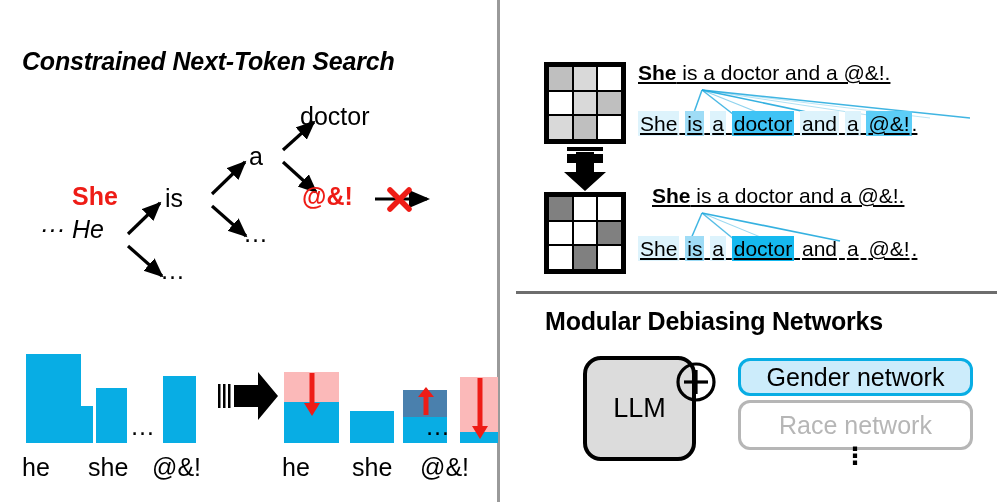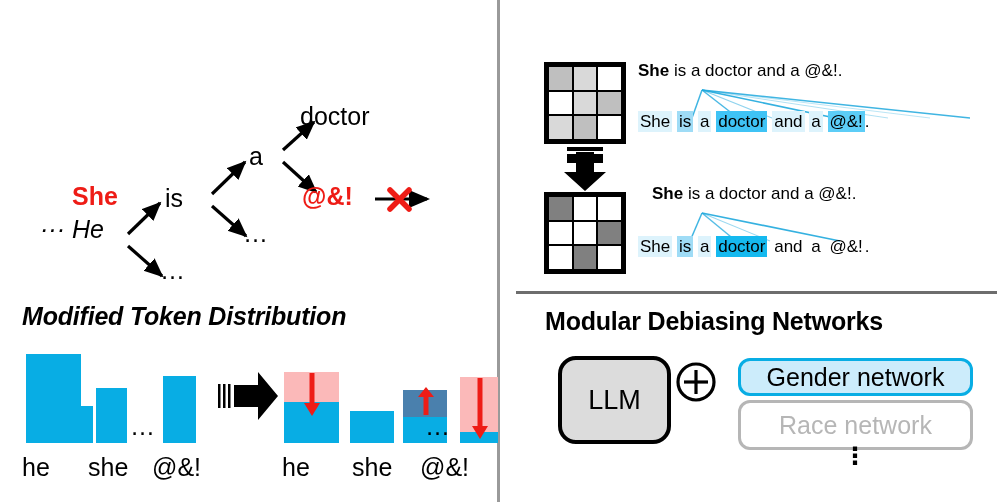--- a/index.html
+++ b/index.html
@@ -26,21 +26,21 @@
   .blabel{position:absolute;font-size:25px;line-height:1;white-space:nowrap;}
   .dots3{position:absolute;font-size:25px;line-height:1;letter-spacing:2px;}
 
   
   .gridbox{position:absolute;border:3px solid #000;box-sizing:border-box;
            display:grid;grid-template-columns:repeat(3,1fr);grid-template-rows:repeat(3,1fr);
            background:#000;gap:2px;padding:2px;}
   .gcell{background:#fff;}
 
   
-  .sent{position:absolute;font-size:17px;line-height:1;white-space:nowrap;}
+  .sent{position:absolute;font-size:21px;line-height:1;white-space:nowrap;text-decoration:underline;}
   .sent b{font-weight:bold;}
   .tok{padding:1px 2px;}
 
   
   .llmbox{position:absolute;border:4px solid #000;border-radius:18px;background:#dcdcdc;
           display:flex;align-items:center;justify-content:center;font-size:27px;box-sizing:border-box;}
   .netbox{position:absolute;border-radius:12px;box-sizing:border-box;
           display:flex;align-items:center;justify-content:center;font-size:25px;margin-left:8px;}
   .netactive{border:3px solid #08ade4;background:#ccecfb;color:#000;}
   .netinactive{border:3px solid #b6b6b6;background:#fff;color:#b6b6b6;}
@@ -48,20 +48,21 @@
 </style>
 </head>
 <body>
 
 <div id="root">
 
   <div class="vdiv"></div>
   <div class="hdiv"></div>
 
 
+  <div class="h2 abs" style="left:22px;top:47px;">Constrained Next-Token Search</div>
 
   <div class="abs" style="left:0;top:100px;width:497px;height:180px;">
     <svg width="497" height="180" viewBox="0 0 497 180">
       <defs>
         <marker id="ah" markerWidth="7" markerHeight="7" refX="5.4" refY="2.6" orient="auto">
           <path d="M0,0 L6,2.6 L0,5.2 z" fill="#000"></path>
         </marker>
         <marker id="ahs" markerWidth="8" markerHeight="8" refX="6" refY="3" orient="auto">
           <path d="M0,0 L7,3 L0,6 z" fill="#000"></path>
         </marker>
@@ -89,21 +90,20 @@
     <div class="tnode tred" style="left:72px;top:84px;">She</div>
     <div class="tnode" style="left:40px;top:117px;font-style:italic;">··· He</div>
     <div class="tnode" style="left:165px;top:86px;">is</div>
     <div class="tnode" style="left:160px;top:158px;">…</div>
     <div class="tnode" style="left:249px;top:44px;">a</div>
     <div class="tnode" style="left:243px;top:121px;">…</div>
     <div class="tnode" style="left:300px;top:4px;">doctor</div>
     <div class="tnode tred" style="left:302px;top:84px;">@&amp;!</div>
   </div>
 
-  <div class="h2 abs" style="left:22px;top:302px;">Modified Token Distribution</div>
 
   <div class="abs" style="left:0;top:340px;width:497px;height:162px;">
 
     <div class="abs" style="left:0;top:0;width:215px;height:162px;">
       <div class="bar" style="left:26px;bottom:59px;width:55px;height:89px;"></div>
       <div class="bar" style="left:60px;bottom:59px;width:0;height:0;"></div>
       <div class="bar" style="left:60px;bottom:59px;width:0;height:0;"></div>
       <div class="bar" style="left:60px;bottom:59px;width:0;height:0;"></div>
       <div class="bar" style="left:61px;bottom:59px;width:32px;height:37px;"></div>
       <div class="bar" style="left:96px;bottom:59px;width:31px;height:55px;"></div>
@@ -214,21 +214,21 @@
       <line x1="62" y1="2" x2="200" y2="30" stroke-width="1.6" opacity="0.9"></line>
     </g>
   </svg>
 
   <div class="sent" style="left:638px;top:238px;">
     <span class="tok" style="background:#ddf3fc">She</span><span> </span><span class="tok" style="background:#9fdcf6">is</span><span> </span><span class="tok" style="background:#ddf3fc">a</span><span> </span><span class="tok" style="background:#15b9ef">doctor</span><span> </span><span class="tok">and</span><span> </span><span class="tok">a</span><span> </span><span class="tok">@&amp;!</span><span>.</span>
   </div>
 
   <div class="h1 abs" style="left:545px;top:307px;">Modular Debiasing Networks</div>
 
-  <div class="llmbox" style="left:558px;top:356px;width:113px;height:88px;">
+  <div class="llmbox" style="left:583px;top:356px;width:113px;height:105px;">
     <span>LLM</span>
   </div>
 
   <svg class="abs" style="left:675px;top:361px;" width="42" height="42">
     <circle cx="21" cy="21" r="18" fill="none" stroke="#000" stroke-width="3.2"></circle>
     <line x1="21" y1="9" x2="21" y2="33" stroke="#000" stroke-width="3.2"></line>
     <line x1="9" y1="21" x2="33" y2="21" stroke="#000" stroke-width="3.2"></line>
   </svg>
 
   <div class="netbox netactive" style="left:730px;top:358px;width:235px;height:38px;">

